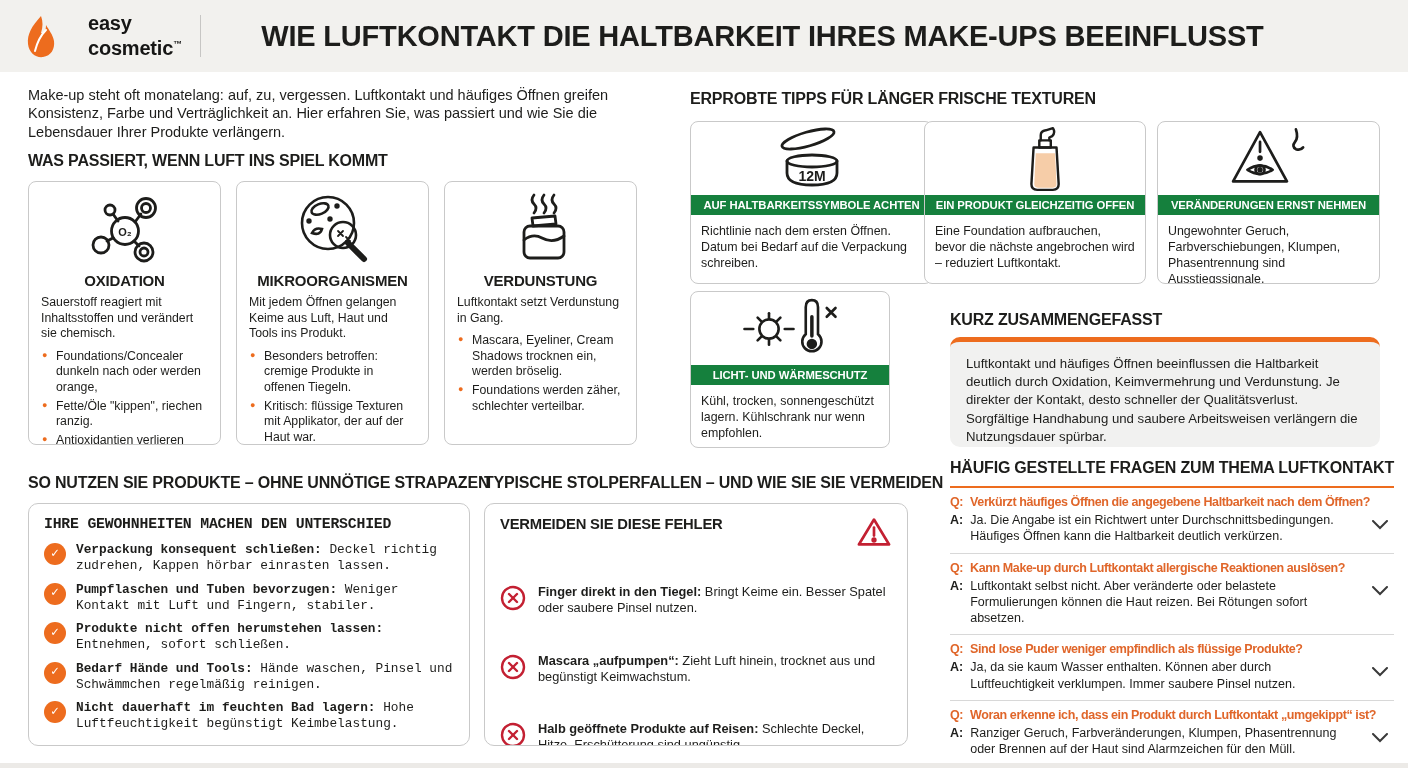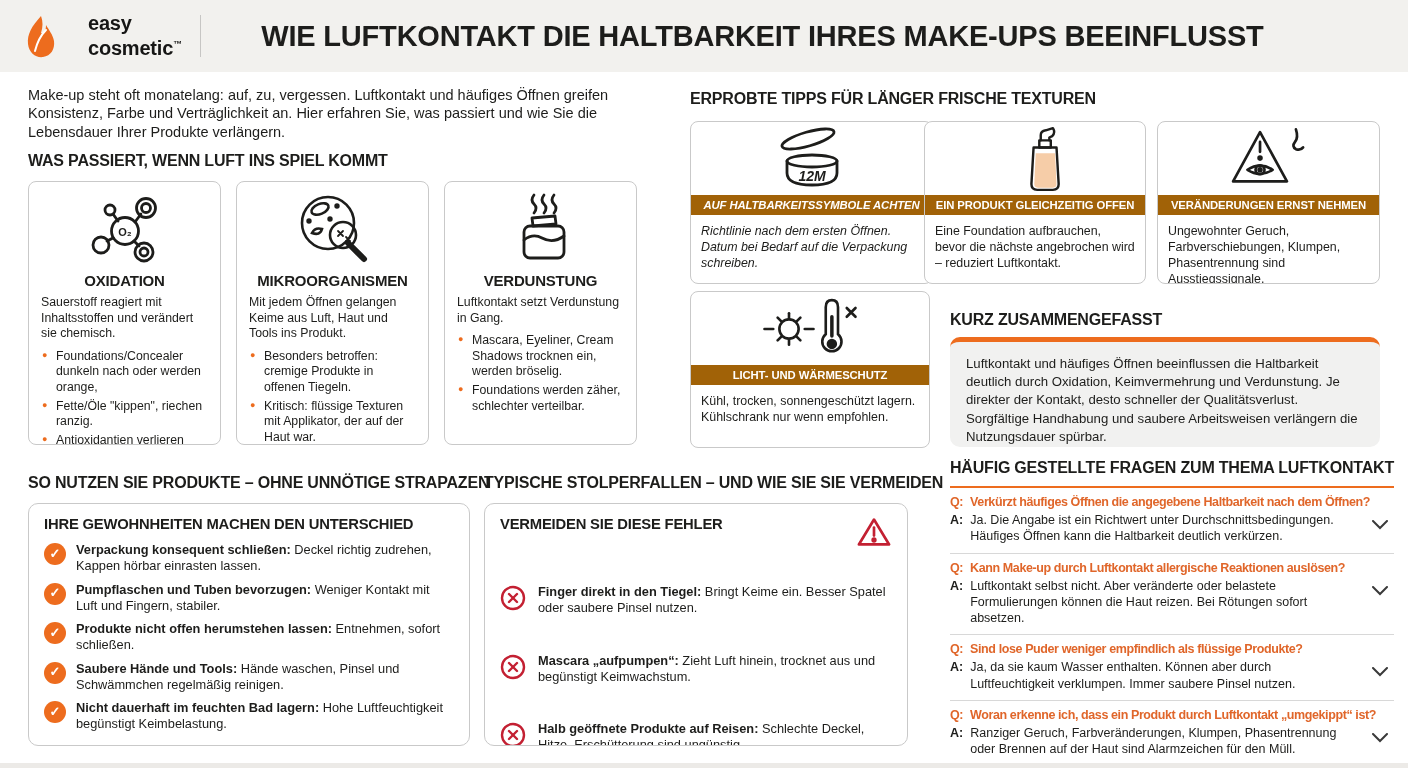--- a/index.html
+++ b/index.html
@@ -24,21 +24,21 @@
   .ecard .eicon { height: 80px; display: flex; align-items: center; justify-content: center; }
   .ecard h3 { text-align: center; font-size: 15px; font-weight: 800; margin: 2px 0 6px; letter-spacing: -0.2px; }
   .ecard .desc { font-size: 12.3px; line-height: 1.27; }
   .ecard ul { list-style: none; margin-top: 7px; padding-left: 15px; }
   .ecard li { position: relative; font-size: 12.3px; line-height: 1.27; margin-bottom: 3px; }
   .ecard li::before { content: "●"; position: absolute; left: -14px; top: 1px; font-size: 9px; color: #ed6c1e; }
 
   
   .tcard { position: absolute; background: #fff; border: 1px solid #c9c9c9; border-radius: 8px; overflow: hidden; }
   .tcard .ticon { height: 73px; display: flex; align-items: center; justify-content: center; }
-  .tcard .banner { background: #a16207; color: #fff; font-size: 11.3px; font-weight: 800; text-align: center; padding: 4px 2px; letter-spacing: -0.1px; white-space: nowrap; }
+  .tcard .banner { background: #15803d; color: #fff; font-size: 11.3px; font-weight: 800; text-align: center; padding: 4px 2px; letter-spacing: -0.1px; white-space: nowrap; }
   .tcard .tbody { padding: 8px 10px; font-size: 12.4px; line-height: 1.3; }
 
   
   .summary-box { position: absolute; left: 950px; top: 337px; width: 430px; height: 110px; background: #f1f1f0; border-top: 5px solid #ed6c1e; border-radius: 10px; padding: 13px 16px; font-size: 13.2px; line-height: 1.38; }
 
   
   .panel { position: absolute; top: 503px; background: #fff; border: 1px solid #c9c9c9; border-radius: 10px; padding: 12px 15px; overflow: hidden; }
   .panel-title-row { display: flex; align-items: flex-start; justify-content: space-between; margin-bottom: 10px; }
   .panel-title { font-size: 14.8px; font-weight: 800; letter-spacing: -0.2px; }
   .hitem { display: flex; gap: 10px; margin-bottom: 7px; font-size: 12.8px; line-height: 1.27; }
@@ -149,21 +149,21 @@
     <h3>VERDUNSTUNG</h3>
     <div class="desc">Luftkontakt setzt Verdunstung in Gang.</div>
     <ul>
       <li>Mascara, Eyeliner, Cream Shadows trocknen ein, werden bröselig.</li>
       <li>Foundations werden zäher, schlechter verteilbar.</li>
     </ul>
   </div>
 
   <h2 class="section-heading" style="left:690px; top:90px;">ERPROBTE TIPPS FÜR LÄNGER FRISCHE TEXTUREN</h2>
 
-  <div class="tcard" style="left:690px; top:121px; width:243px; height:163px;font-style:italic;">
+  <div class="tcard" style="left:690px; top:121px; width:243px; height:163px;">
     <div class="ticon">
       <svg width="100" height="68" viewBox="0 0 100 68" fill="none" stroke="#1d1d1b" stroke-width="2.8" stroke-linecap="round" stroke-linejoin="round">
         <ellipse cx="46" cy="14" rx="27" ry="7" transform="rotate(-16 46 14)"></ellipse>
         <ellipse cx="50" cy="36" rx="25" ry="6"></ellipse>
         <path d="M25,36 v12 q0,12 25,12 q25,0 25,-12 v-12"></path>
         <text x="50" y="56" font-size="14" text-anchor="middle">12M</text>
       </svg>
     </div>
     <div class="banner">AUF HALTBARKEITSSYMBOLE ACHTEN</div>
     <div class="tbody">Richtlinie nach dem ersten Öffnen. Datum bei Bedarf auf die Verpackung schreiben.</div>
@@ -191,21 +191,21 @@
         <path d="M26,51 Q40,42 54,51 Q40,60 26,51 Z"></path>
         <circle cx="40" cy="51" r="5"></circle>
           <circle cx="40" cy="51" r="1.6" fill="#1d1d1b"></circle>
         <path d="M80,6 q3,9 -1,14 q-4,5 1,8 q5,2 8,-2"></path>
       </svg>
     </div>
     <div class="banner">VERÄNDERUNGEN ERNST NEHMEN</div>
     <div class="tbody">Ungewohnter Geruch, Farbverschiebungen, Klumpen, Phasentrennung sind Ausstiegssignale.</div>
   </div>
 
-  <div class="tcard" style="left:690px; top:291px; width:240px; height:157px;">
+  <div class="tcard" style="left:690px; top:291px; width:200px; height:157px;">
     <div class="ticon">
       <svg width="116" height="70" viewBox="0 0 116 80" fill="none" stroke="#1d1d1b" stroke-width="3" stroke-linecap="round">
         <line x1="6" y1="40" x2="16" y2="40"></line>
           <line x1="52" y1="40" x2="62" y2="40"></line>
         <circle cx="34" cy="40" r="11"></circle>
         <line x1="34" y1="22" x2="34" y2="28"></line>
           <line x1="34" y1="52" x2="34" y2="58"></line>
         <line x1="21" y1="27" x2="25" y2="31"></line>
           <line x1="43" y1="49" x2="47" y2="53"></line>
         <line x1="47" y1="27" x2="43" y2="31"></line>
@@ -218,38 +218,38 @@
       </svg>
     </div>
     <div class="banner">LICHT- UND WÄRMESCHUTZ</div>
     <div class="tbody">Kühl, trocken, sonnengeschützt lagern. Kühlschrank nur wenn empfohlen.</div>
   </div>
 
   <h2 class="section-heading" style="left:950px; top:311px;">KURZ ZUSAMMENGEFASST</h2>
   <div class="summary-box">Luftkontakt und häufiges Öffnen beeinflussen die Haltbarkeit deutlich durch Oxidation, Keimvermehrung und Verdunstung. Je direkter der Kontakt, desto schneller der Qualitätsverlust. Sorgfältige Handhabung und saubere Arbeitsweisen verlängern die Nutzungsdauer spürbar.</div>
 
   <h2 class="section-heading" style="left:28px; top:474px;">SO NUTZEN SIE PRODUKTE – OHNE UNNÖTIGE STRAPAZEN</h2>
-  <div class="panel" style="left:28px; width:442px; height:243px;">
+  <div class="panel" style="left:28px; width:442px; height:243px;font-family:Liberation Mono, monospace;">
     <div class="panel-title" style="margin-bottom:10px;">IHRE GEWOHNHEITEN MACHEN DEN UNTERSCHIED</div>
 
     <div class="hitem">
       <span class="check"></span>
       <span><b>Verpackung konsequent schließen:</b><span> Deckel richtig zudrehen, Kappen hörbar einrasten lassen.</span></span>
     </div>
     <div class="hitem">
       <span class="check"></span>
       <span><b>Pumpflaschen und Tuben bevorzugen:</b><span> Weniger Kontakt mit Luft und Fingern, stabiler.</span></span>
     </div>
     <div class="hitem">
       <span class="check"></span>
       <span><b>Produkte nicht offen herumstehen lassen:</b><span> Entnehmen, sofort schließen.</span></span>
     </div>
     <div class="hitem">
       <span class="check"></span>
-      <span><b>Saubere Hände und Tools:</b><span> Hände waschen, Pinsel und Schwämmchen regelmäßig reinigen.</span></span>
+      <span><b>Bedarf Hände und Tools:</b><span> Hände waschen, Pinsel und Schwämmchen regelmäßig reinigen.</span></span>
     </div>
     <div class="hitem">
       <span class="check"></span>
       <span><b>Nicht dauerhaft im feuchten Bad lagern:</b><span> Hohe Luftfeuchtigkeit begünstigt Keimbelastung.</span></span>
     </div>
   </div>
 
   <h2 class="section-heading" style="left:484px; top:474px;">TYPISCHE STOLPERFALLEN – UND WIE SIE SIE VERMEIDEN</h2>
   <div class="panel" style="left:484px; width:424px; height:243px;">
     <div class="panel-title-row">

